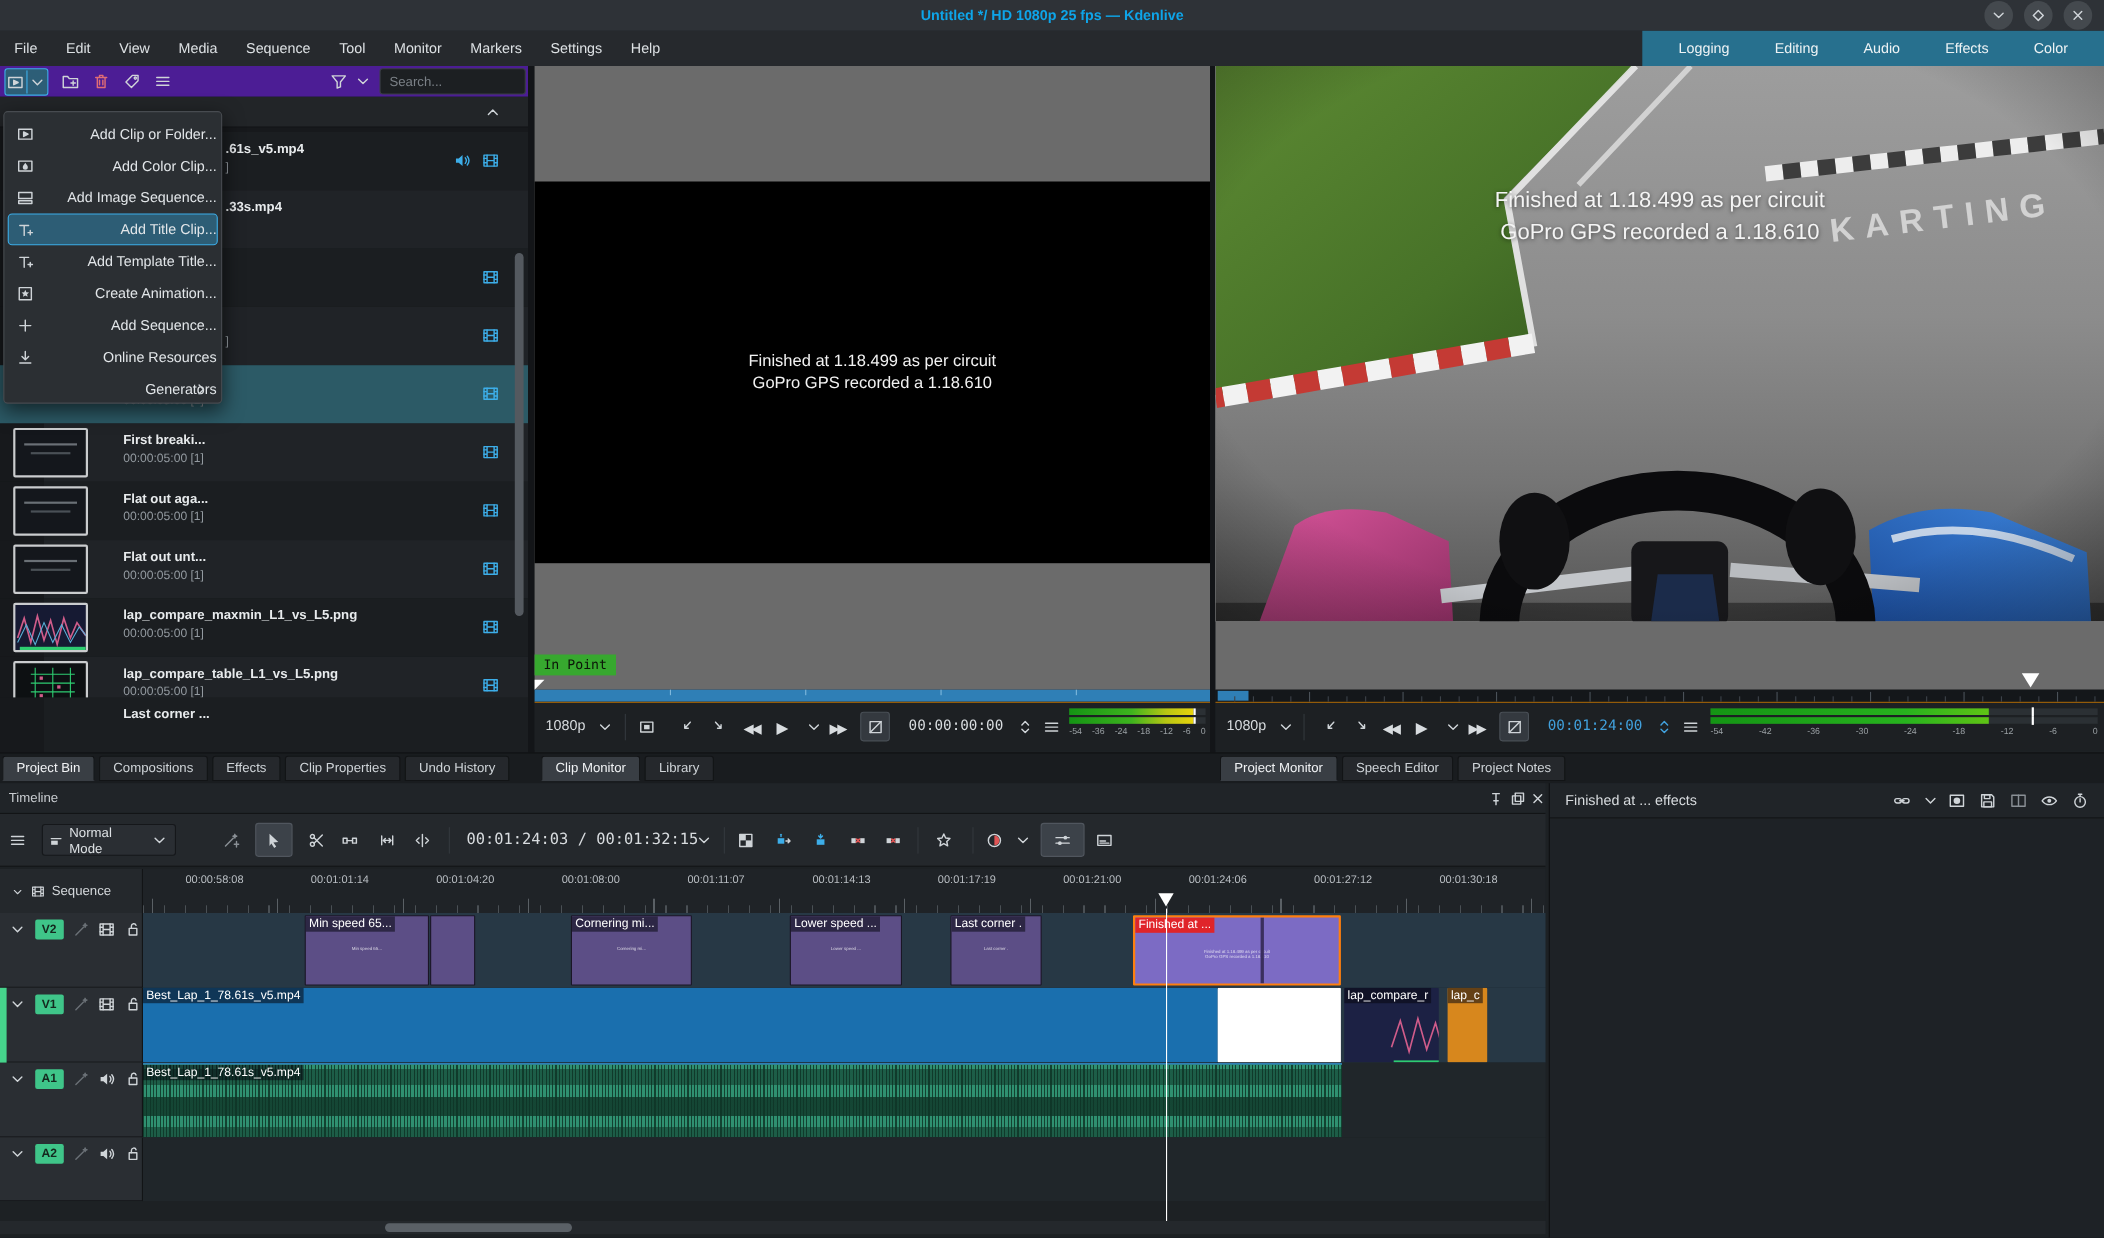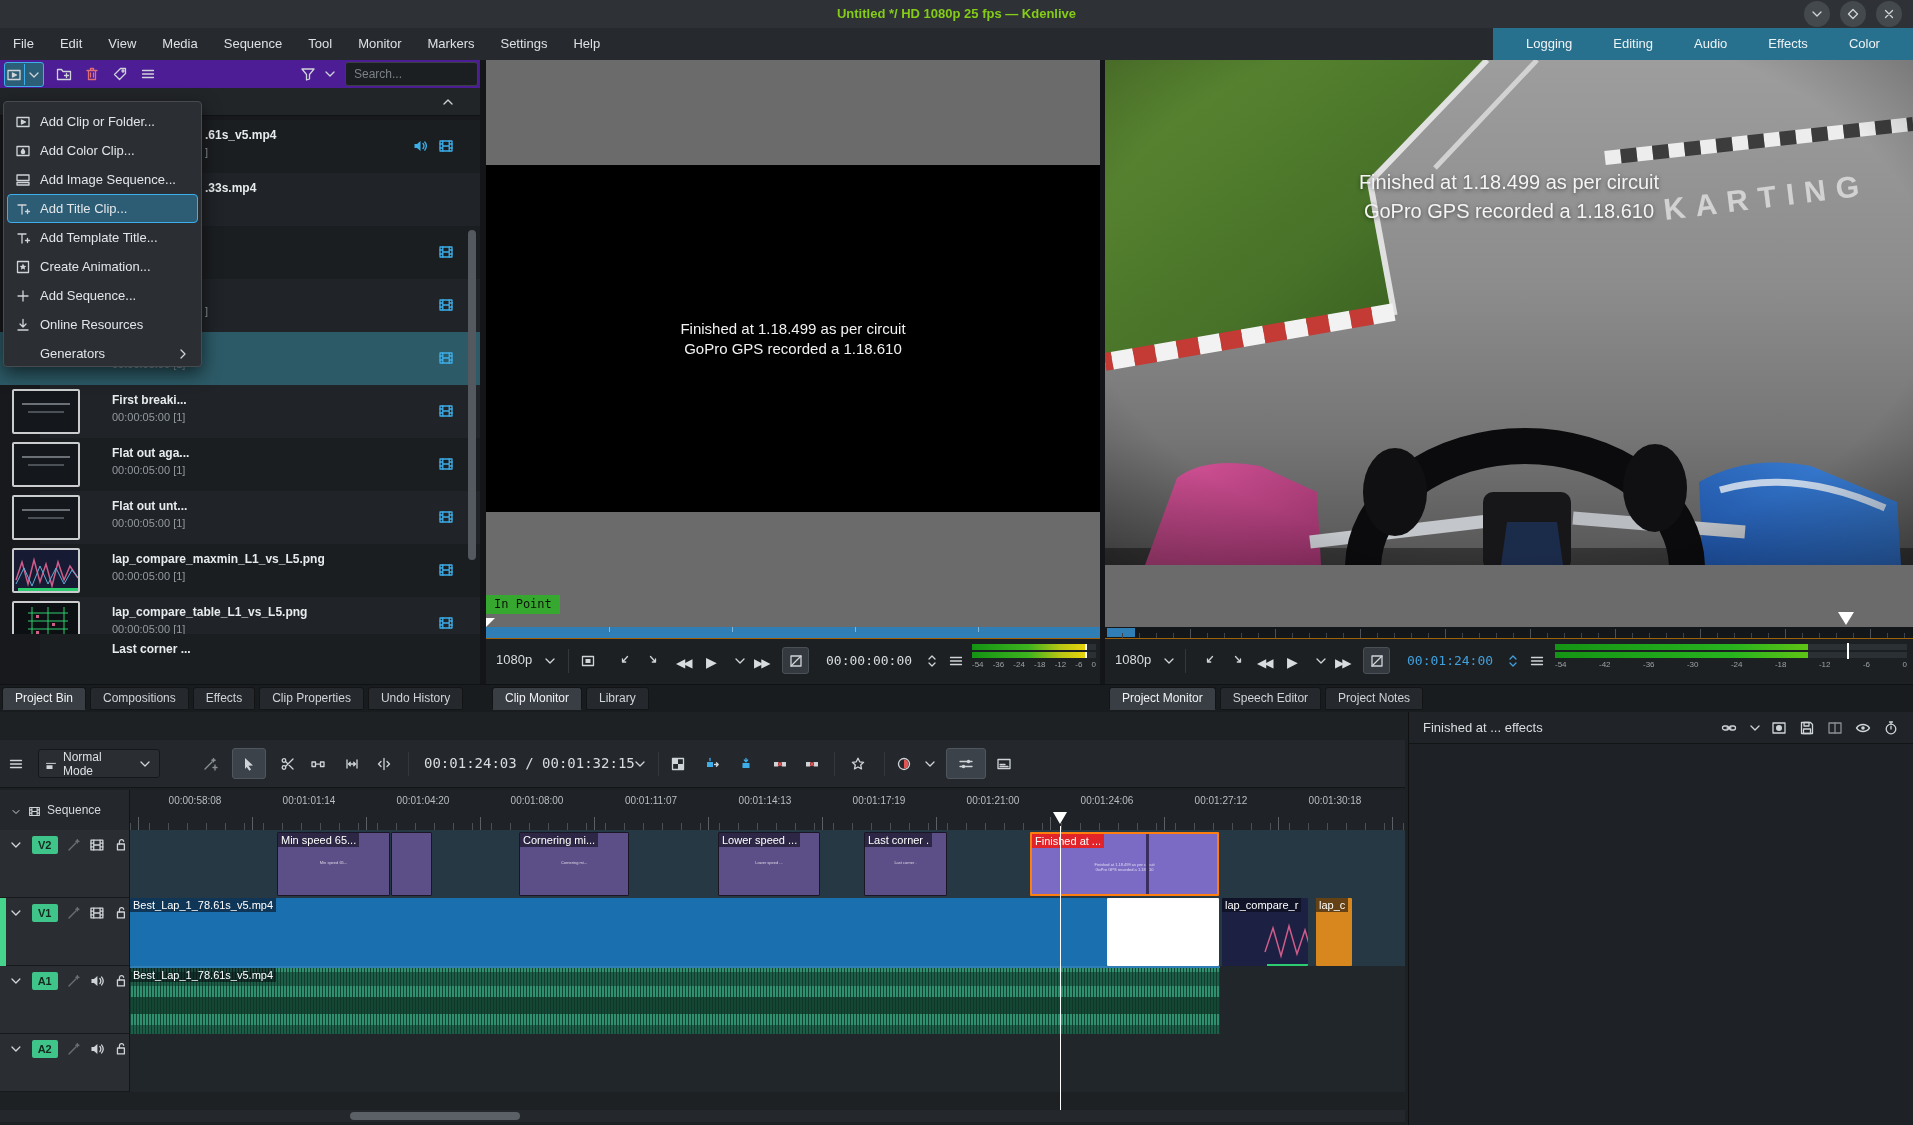--- a/index.html
+++ b/index.html
@@ -8,21 +8,21 @@
   #app { position:absolute; inset:0; width:1913px; height:1125px; background:#1d2124; }
   .abs { position:absolute; }
   .mono { font-family:"DejaVu Sans Mono", monospace; }
   .icon { display:inline-block; width:16px; height:16px; color:#cfd4d8; }
   .icon svg { width:100%; height:100%; fill:none; stroke:currentColor; stroke-width:1.3;
     stroke-linecap:round; stroke-linejoin:round; }
   .icon .g { font-size:12px; color:#d8dcdf; letter-spacing:-2px; }
 
   
   #titlebar { left:0; top:0; width:1913px; height:28px; background:#2e3237; text-align:center; }
-  #titlebar .t { line-height:28px; font-size:13px; font-weight:bold; color:#84cc16; }
+  #titlebar .t { line-height:28px; font-size:13px; font-weight:bold; color:#0ea5e9; }
   .winbtn { width:26px; height:26px; border-radius:50%; background:#44494e; top:1px;
     display:flex; align-items:center; justify-content:center; }
   #menubar { left:0; top:28px; width:1913px; height:32px; background:#26292d; display:flex; }
   .menu-item { padding:0 13px; line-height:32px; font-size:13px; color:#dde1e4; cursor:default; }
   #wsbar { left:1493px; top:28px; width:420px; height:32px; background:#27708e; display:flex;
     justify-content:space-evenly; }
   #wsbar .tabw { line-height:32px; font-size:13px; color:#eef3f5; padding:0 8px; }
 
   
   #bin-toolbar { left:0; top:60px; width:480px; height:28px; background:#4c1d95; }
@@ -49,21 +49,21 @@
     border:2px solid #caccce; border-radius:2px; overflow:hidden; }
   .bin-row .ricon { position:absolute; top:18px; color:#3daee9; }
   #bin-vscroll { left:468px; top:230px; width:8px; height:330px; background:#54595f; border-radius:4px; }
   .treecol { position:absolute; left:0; top:0; width:40px; bottom:0; background:#17191c; }
 
   
   #add-menu { left:3px; top:101px; width:199px; height:266px; background:#2b2f33;
     border:1px solid #474b50; border-radius:4px; z-index:100; box-shadow:0 6px 18px rgba(0,0,0,.6);
     padding-top:5px; }
   .am-row { position:relative; height:29px; display:flex; align-items:center; margin:0 3px;
-    border:1px solid transparent; border-radius:4px; padding-left:7px; }
+    border:1px solid transparent; border-radius:4px; padding-left:7px;justify-content:space-between; }
   .am-row.sel { background:#2d5d75; border-color:#3daee9; }
   .am-label { font-size:13px; color:#e2e6e9; margin-left:9px; white-space:nowrap; }
   .am-sub { position:absolute; right:6px; }
 
   
   .panel-sep { background:#131518; }
   #clip-monitor { left:486px; top:60px; width:614px; height:567px; background:#6b6b6b; }
   #cm-video { position:absolute; left:0; top:105px; width:614px; height:347px; background:#000;
     display:flex; flex-direction:column; align-items:center; justify-content:center; }
   .overlay-line { font-size:15px; color:#f2f2f2; line-height:20px; text-align:center; }
@@ -702,20 +702,33 @@
       <div class="am-row">
         <span class="icon"><svg viewBox="0 0 16 16"></svg></span>
         <span class="am-label">Generators</span>
         <span class="icon am-sub"><svg viewBox="0 0 16 16">
             <path d="M6 4l4 4-4 4"></path>
           </svg></span>
       </div>
     </div>
 
   <div id="timeline-panel" class="abs">
+    <div id="tl-header">
+      <span id="tl-title">Timeline</span>
+      <span class="icon abs" style="left:1352px;top:6px"><svg viewBox="0 0 16 16">
+            <path d="M5 3.5h6M8 3.5V10M6 10h4M8 10v3.5"></path>
+          </svg></span>
+      <span class="icon abs" style="left:1372px;top:6px"><svg viewBox="0 0 16 16">
+            <rect x="5.5" y="3" width="7.5" height="7.5"></rect>
+            <rect x="3" y="5.5" width="7.5" height="7.5"></rect>
+          </svg></span>
+      <span class="icon abs" style="left:1390px;top:6px"><svg viewBox="0 0 16 16">
+            <path d="M4.5 4.5l7 7M11.5 4.5l-7 7"></path>
+          </svg></span>
+    </div>
     <div id="tl-toolbar">
       <span class="icon tlb" style="left:8px"><svg viewBox="0 0 16 16" stroke-width="1.8">
             <path d="M2.5 4.5h11M2.5 8h11M2.5 11.5h11"></path>
           </svg></span>
       <div id="mode-combo">
         <span class="icon" style="width:12px;height:12px"><svg viewBox="0 0 16 16">
               <rect x="2" y="7" width="8" height="5" fill="currentColor" stroke="none"></rect>
               <path d="M2 4.5h12"></path>
             </svg></span>
         <span class="lbl">Normal Mode</span>

